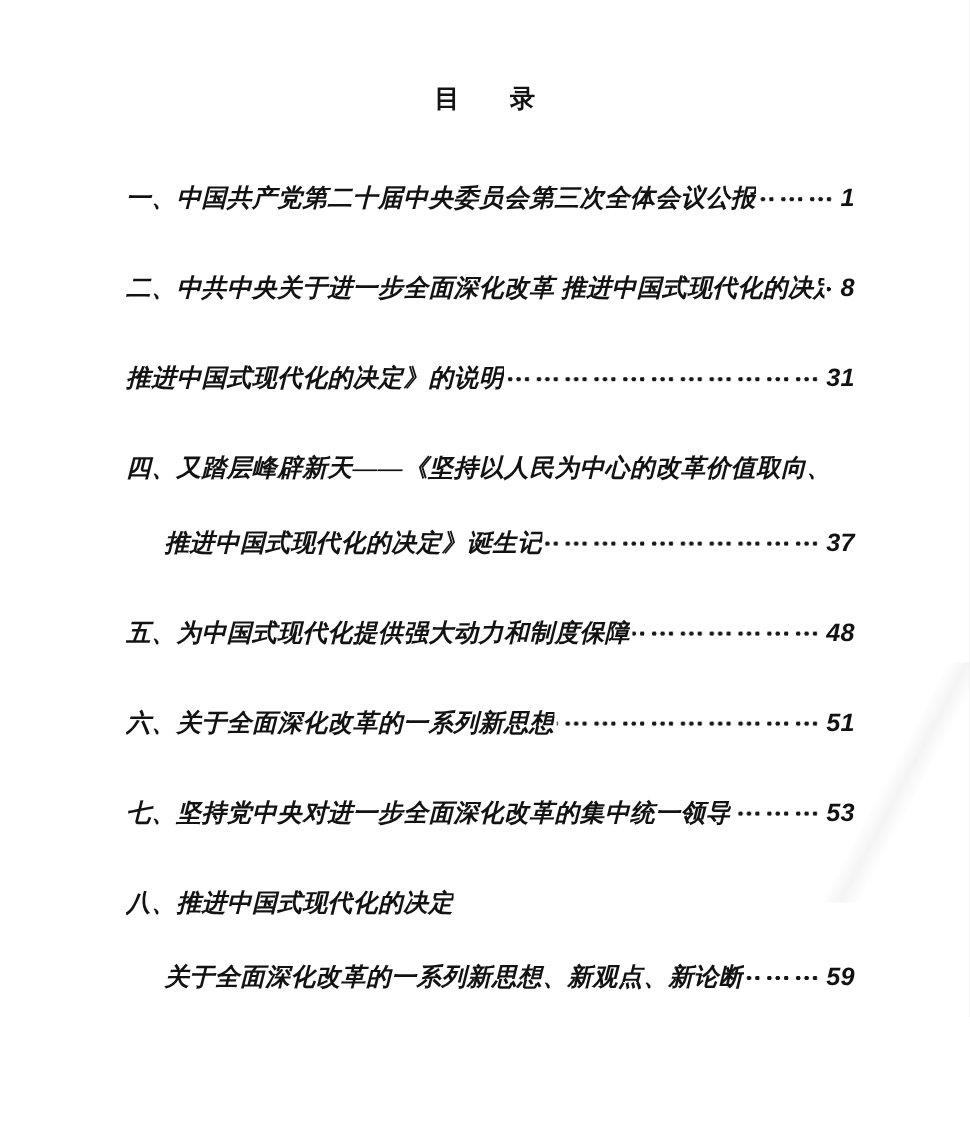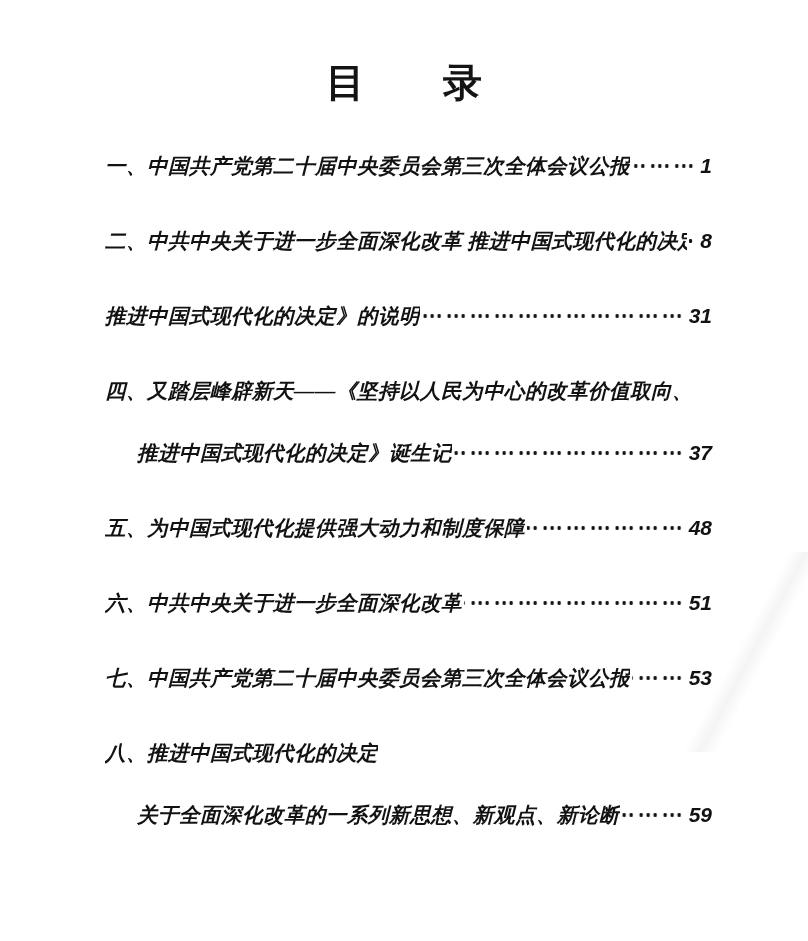--- a/index.html
+++ b/index.html
@@ -14,21 +14,21 @@
     margin: 0 auto;
     background: #ffffff;
     overflow: hidden;
     font-family: "Liberation Serif", serif;
     color: #121212;
   }
   .doc-title {
     margin-top: 66px;
     text-align: center;
     font-family: "Liberation Sans", sans-serif;
-    font-size: 39px;
+    font-size: 21px;
     font-weight: 700;
     line-height: 34px;
     color: #141414;
   }
   .toc {
     margin: 52px 96px 0 105px;
     font-style: italic;
   }
   .entry {
     margin-bottom: 47px;
@@ -135,29 +135,29 @@
     <div class="entry">
       <div class="line">
         <span class="t">五、为中国式现代化提供强大动力和制度保障</span>
         <span class="leader"></span>
         <span class="pg">48</span>
       </div>
     </div>
 
     <div class="entry">
       <div class="line">
-        <span class="t">六、中共中央关于进一步全面深化改革</span>
+        <span class="t">六、关于全面深化改革的一系列新思想</span>
         <span class="leader"></span>
         <span class="pg">51</span>
       </div>
     </div>
 
     <div class="entry">
       <div class="line">
-        <span class="t">七、中国共产党第二十届中央委员会第三次全体会议公报</span>
+        <span class="t">七、坚持党中央对进一步全面深化改革的集中统一领导</span>
         <span class="leader"></span>
         <span class="pg">53</span>
       </div>
     </div>
 
     <div class="entry">
       <div class="line">
         <span class="t">八、推进中国式现代化的决定</span>
       </div>
       <div class="line">

